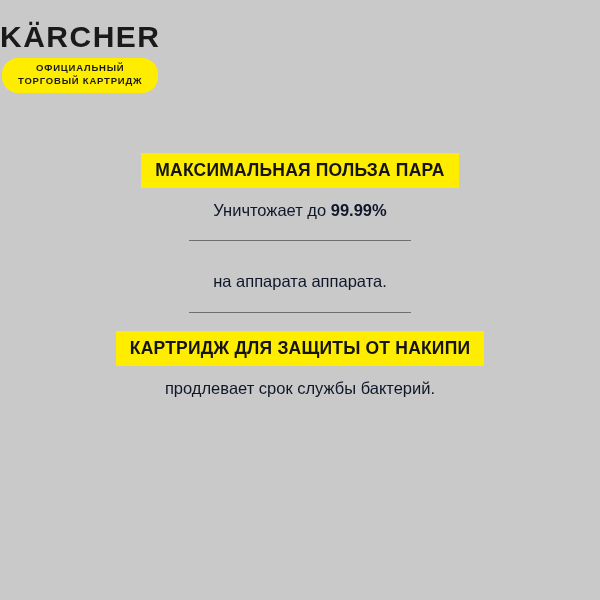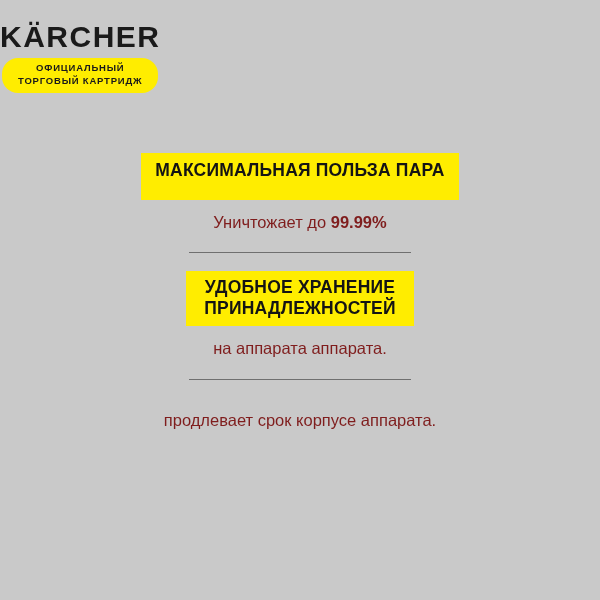--- a/index.html
+++ b/index.html
@@ -68,33 +68,33 @@
     flex-direction: column;
     align-items: center;
   }
   .headline {
     background: #ffed00;
     color: #141414;
     font-weight: bold;
     font-size: 17.5px;
     letter-spacing: 0.2px;
     text-align: center;
-    padding: 7px 14px 20px 14px;
+    padding: 7px 14px 8px 14px;
     line-height: 1.15;
   }
   .headline.two-line {
     padding: 6px 18px 7px 18px;
     line-height: 1.2;
   }
   .headline span {
     display: block;
     white-space: nowrap;
   }
   .subline {
-    color: #7f1d1d;
+    color: #0f172a;
     font-size: 16.5px;
     text-align: center;
     line-height: 1.25;
     margin-top: 12px;
   }
   .subline .bold {
     font-weight: bold;
   }
   .subline span {
     display: block;
@@ -124,27 +124,24 @@
     <div class="feature">
       <div class="headline">МАКСИМАЛЬНАЯ ПОЛЬЗА ПАРА</div>
       <div class="subline">
         <span><span style="display:inline">Уничтожает до </span><span class="bold" style="display:inline">99.99%</span></span>
       </div>
     </div>
 
     <div class="divider"></div>
 
     <div class="feature">
-      <div class="headline two-line">
-        <span>УДОБНОЕ ХРАНЕНИЕ</span>
-        <span>ПРИНАДЛЕЖНОСТЕЙ</span>
-      </div>
       <div class="subline">на аппарата аппарата.</div>
     </div>
 
     <div class="divider"></div>
 
     <div class="feature">
-      <div class="subline">продлевает срок корпусе аппарата.</div>
+      <div class="headline">КАРТРИДЖ ДЛЯ ЗАЩИТЫ ОТ НАКИПИ</div>
+      <div class="subline">продлевает срок службы бактерий.</div>
     </div>
 
   </div>
 </div>
 
 </body></html>

